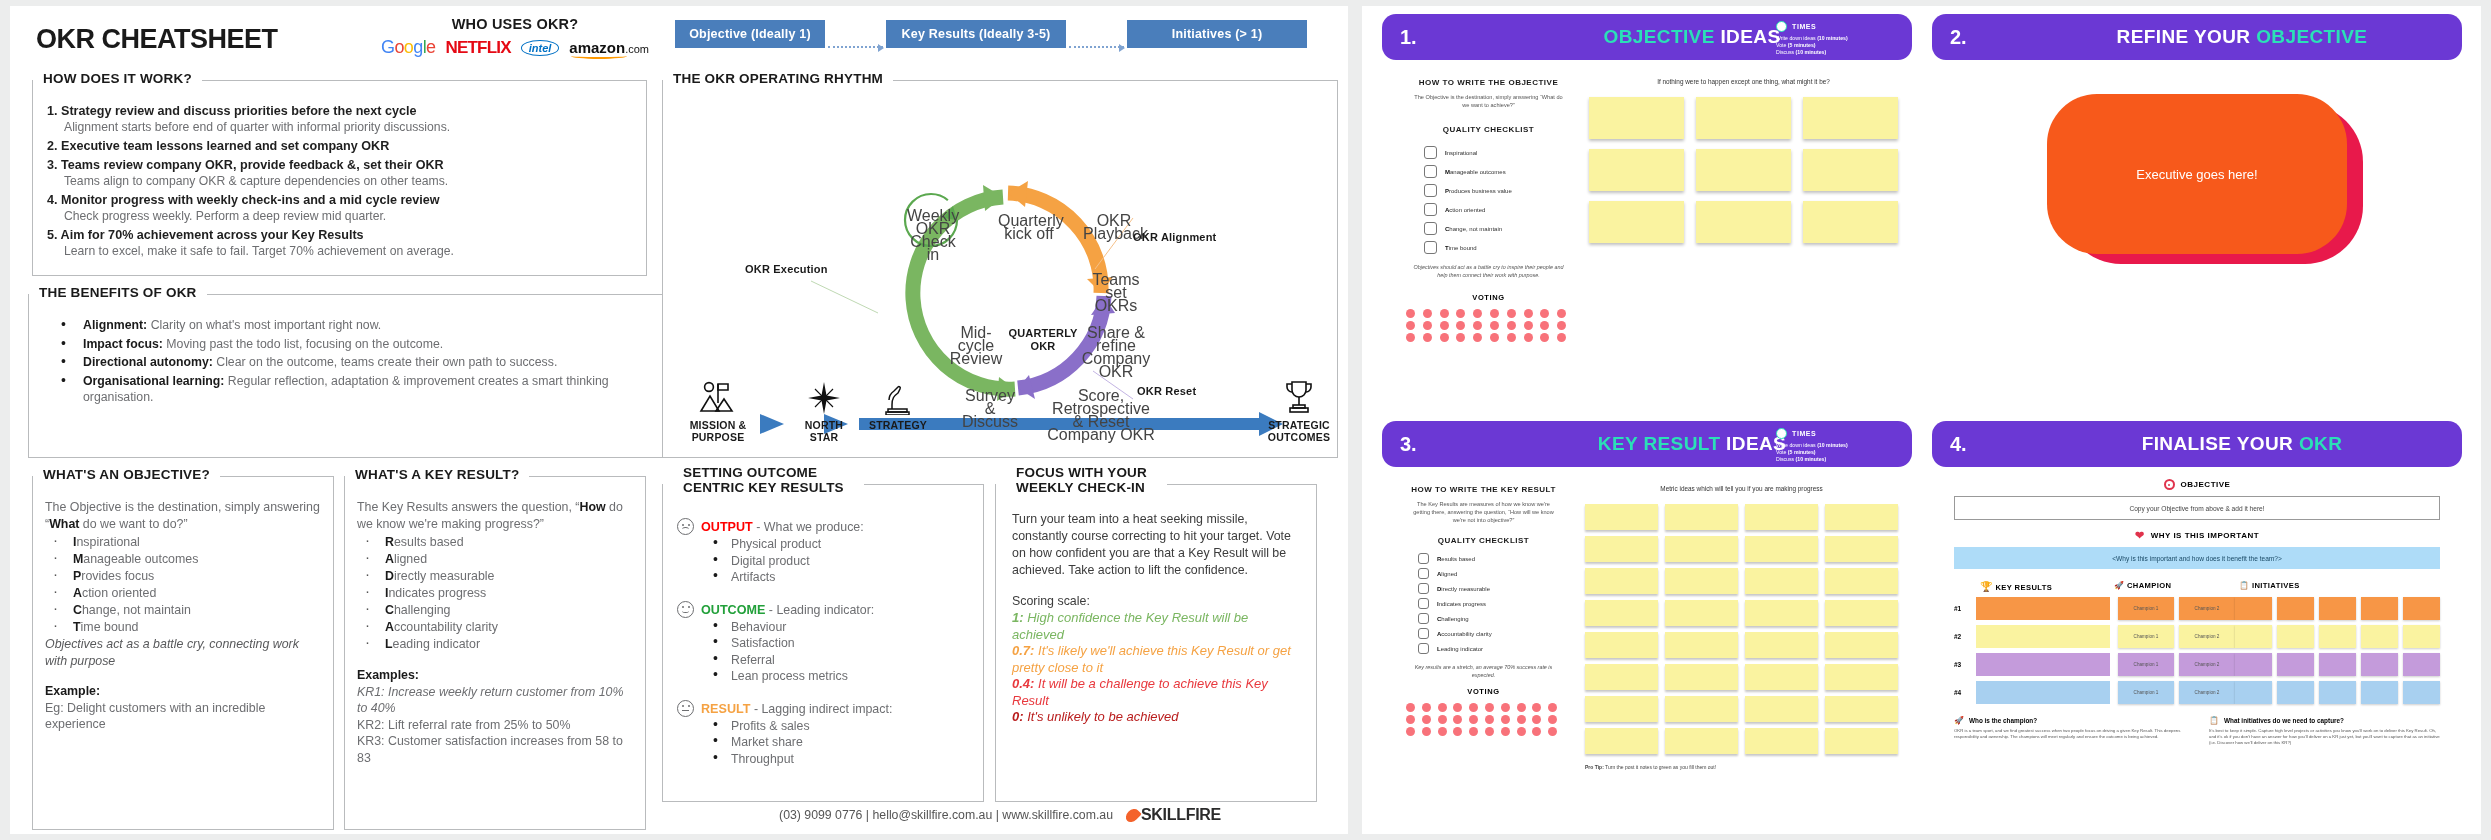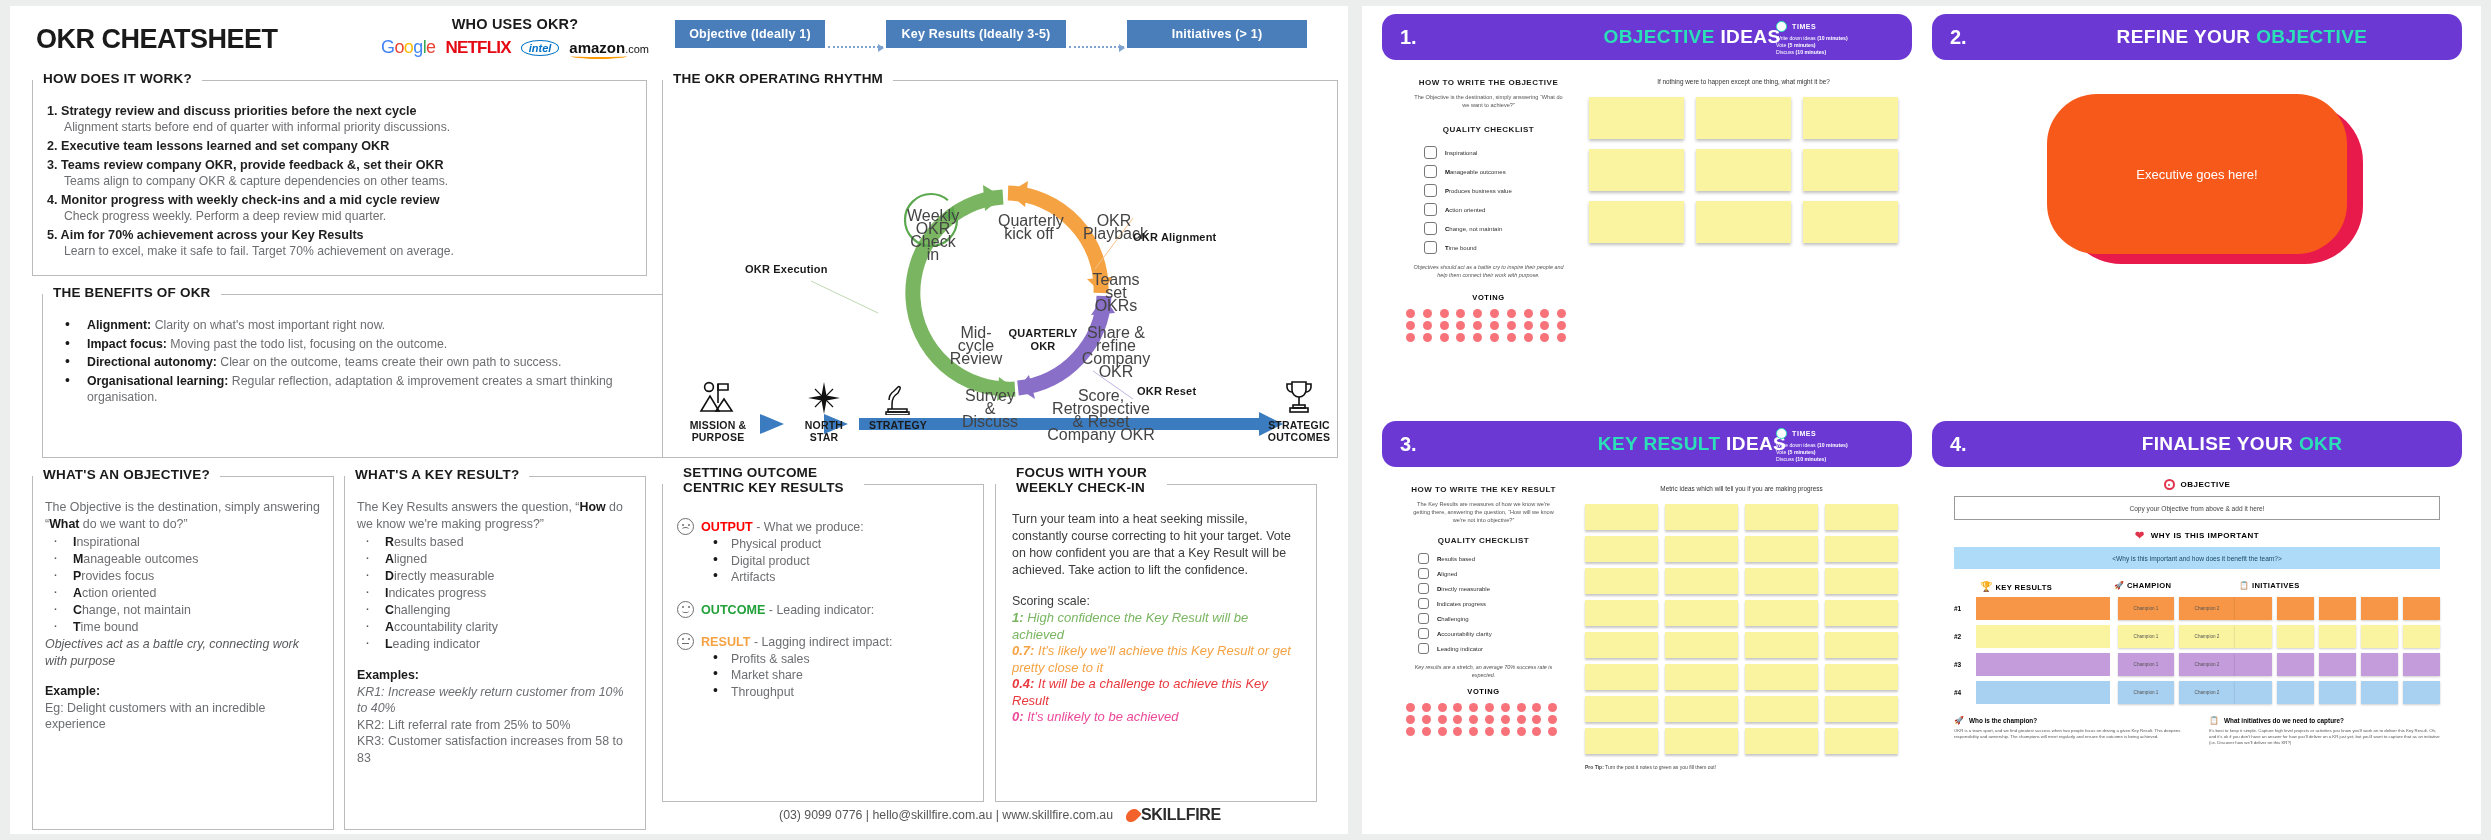--- a/index.html
+++ b/index.html
@@ -49,21 +49,21 @@
   
   .box { position:absolute; border:1px solid #b9bbbd; background:#fff; }
   .box-h {
     position:absolute; top:-10px; left:0; right:0; text-align:left;
     font-size:13.5px; font-weight:bold; color:#1a1a1a; letter-spacing:.2px;
   }
   .box-h span { background:#fff; padding:0 10px; display:inline-block; }
   .box-h.two-line { top:-20px; line-height:15px; }
 
   #how { left:22px; top:74px; width:615px; height:196px; }
-  #benefits { left:32px; top:288px; width:638px; height:164px; }
+  #benefits { left:18px; top:288px; width:638px; height:164px;padding-left:10px; }
   #objective { left:22px; top:470px; width:302px; height:354px; }
   #keyresult { left:334px; top:470px; width:302px; height:354px; }
   #rhythm { left:652px; top:74px; width:676px; height:378px; }
   #outcome { left:652px; top:478px; width:322px; height:318px; }
   #checkin { left:985px; top:478px; width:322px; height:318px; }
 
   ol.how-list { list-style:none; margin:20px 0 0 14px; counter-reset: hl; }
   ol.how-list li { counter-increment: hl; margin-bottom:1px; }
   ol.how-list li .t { font-size:12.6px; font-weight:bold; color:#1f1f1f; }
   ol.how-list li .t::before { content: counter(hl) ". "; font-weight:bold; }
@@ -97,21 +97,21 @@
   .face.flat::after{content:"";position:absolute;left:4px;bottom:5px;width:7px;height:0;
     border-bottom:1.3px solid #6d6e71;}
   .oc-label { font-size:12.6px; font-weight:bold; }
   .oc-red{color:#FF0000}.oc-green{color:#22A03A}.oc-orange{color:#F5A243}
   ul.bullist { list-style:none; margin:1px 0 0 34px; }
   ul.bullist li { position:relative; padding-left:20px; line-height:16.5px; font-size:12.3px; color:#6d6e71;}
   ul.bullist li::before{content:"•";position:absolute;left:2px;top:-2px;font-size:14px;color:#1a1a1a;}
 
   .scale-line { line-height:16.5px; font-style:italic; font-size:13px; }
   .scale-line b { font-style:italic; }
-  .sc-1{color:#7AB661}.sc-07{color:#F5A243}.sc-04{color:#E8383D}.sc-0{color:#ec4899}
+  .sc-1{color:#7AB661}.sc-07{color:#F5A243}.sc-04{color:#E8383D}.sc-0{color:#b91c1c}
 
   
   #rhythm .diag { position:absolute; inset:0; }
   .r-lbl { position:absolute; font-size:16px; color:#444; line-height:13px; text-align:center;}
   .r-bold { font-weight:bold; color:#1a1a1a; font-size:11px; letter-spacing:.2px;}
   .ftr-icon { position:absolute; text-align:center; }
   .ftr-icon .cap { font-size:10.5px; font-weight:bold; color:#1a1a1a; line-height:12px; letter-spacing:.2px;}
 
   .footer {
     position:absolute; left:652px; top:800px; width:676px;
@@ -391,20 +391,26 @@
         </div>
         <ul class="bullist">
           <li>Physical product</li>
           <li>Digital product</li>
           <li>Artifacts</li>
         </ul>
         <div class="oc-row" style="margin-top:14px">
           <span class="face happy"></span>
           <div><span class="oc-label oc-green">OUTCOME</span><span style="font-size:12.4px;color:#6d6e71"> - Leading indicator:</span></div>
         </div>
+        <ul class="bullist">
+          <li>Behaviour</li>
+          <li>Satisfaction</li>
+          <li>Referral</li>
+          <li>Lean process metrics</li>
+        </ul>
         <div class="oc-row" style="margin-top:14px">
           <span class="face flat"></span>
           <div><span class="oc-label oc-orange">RESULT</span><span style="font-size:12.4px;color:#6d6e71"> - Lagging indirect impact:</span></div>
         </div>
         <ul class="bullist">
           <li>Profits &amp; sales</li>
           <li>Market share</li>
           <li>Throughput</li>
         </ul>
       </div>

